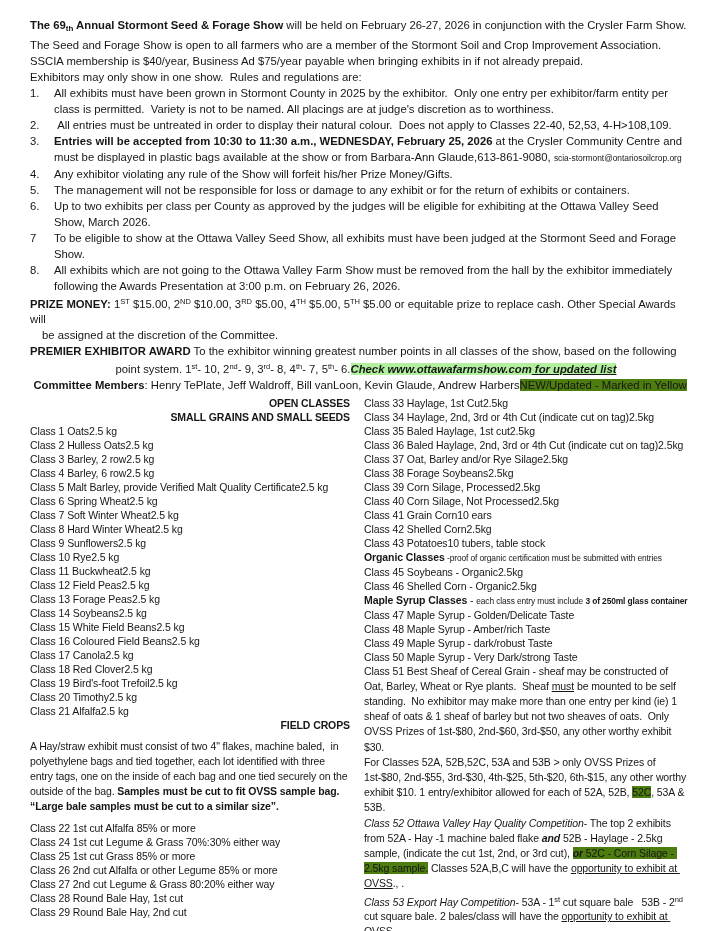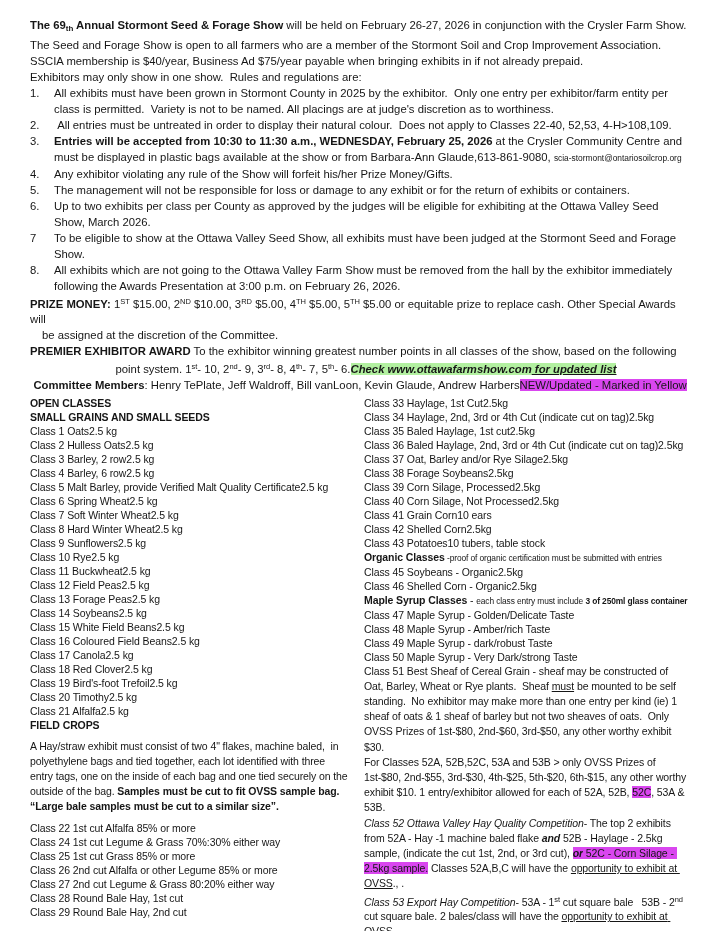--- a/index.html
+++ b/index.html
@@ -15,26 +15,26 @@
   .rule-body { flex:1; white-space:pre-wrap; }
   .indent2 { padding-left:12px; }
   .row2 { display:flex; justify-content:center; line-height:16px; align-items:baseline; }
   .bold { font-weight:bold; }
   .italic { font-style:italic; }
   .boldita { font-weight:bold; font-style:italic; }
   .underline { text-decoration:underline; }
   .small { font-size:8.4px; }
   .sup { font-size:7.5px; vertical-align:3.5px; }
   .sub { font-size:8px; vertical-align:-1.5px; }
-  .hl-yellow { background:#d946ef; }
+  .hl-yellow { background:#4d7c0f; }
   .hl-green { background:#b2f0a0; }
   .cols { display:flex; margin-top:3px; font-size:10.5px; letter-spacing:-0.1px; }
   .col-l { width:320px; margin-right:14px; }
   .col-r { flex:1; }
-  .colhead { text-align:left; font-weight:bold; line-height:14px; }
+  .colhead { text-align:right; font-weight:bold; line-height:14px; }
   .crow { display:flex; justify-content:flex-start; line-height:14px; align-items:baseline; }
   .crow .lbl { white-space:nowrap; }
   .crow .wt { white-space:nowrap; }
   .cline { line-height:14px; white-space:nowrap; }
   .cpara { line-height:15.2px; white-space:pre-wrap; }
   .hay { margin:7px 0; line-height:15px; white-space:pre-wrap; }
 </style>
 </head>
 <body>
 

